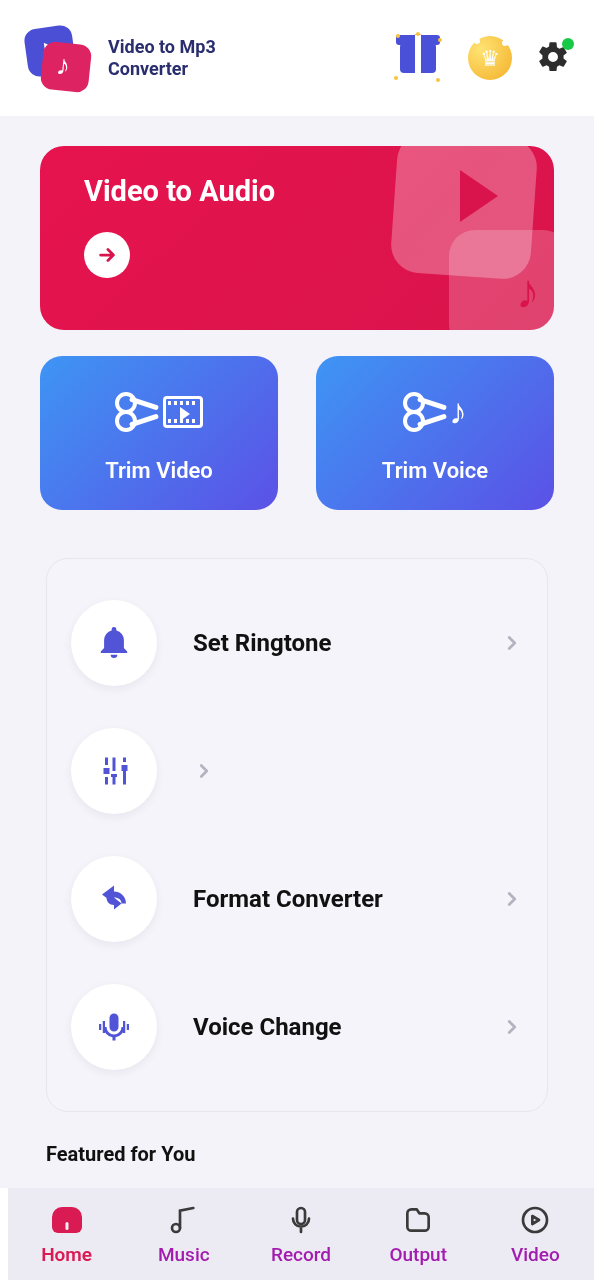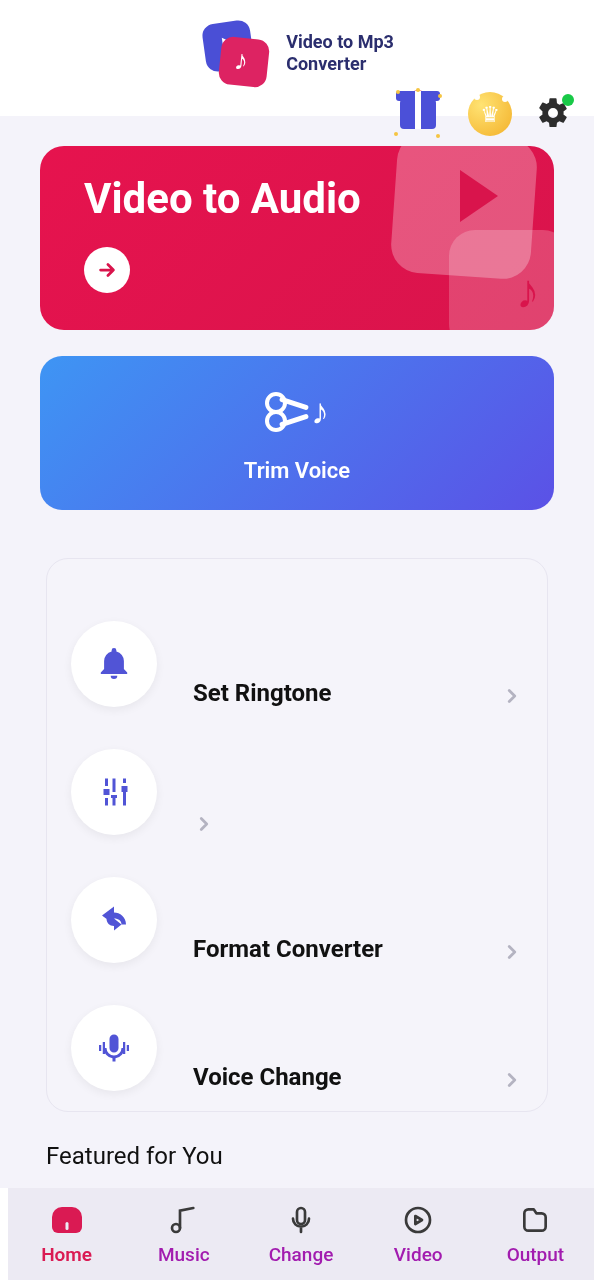--- a/index.html
+++ b/index.html
@@ -12,21 +12,20 @@
   position: relative;
 }
 
 
 .header {
   display: flex;
   align-items: center;
   padding: 18px 22px;
   height: 116px;
   background: #fff;
-  flex-direction: column;
 }
 .logo-wrap {
   display: flex;
   align-items: center;
 }
 .logo-icon {
   width: 70px;
   height: 70px;
   position: relative;
 }
@@ -121,21 +120,21 @@
 .hero {
   margin: 30px 40px 0;
   height: 184px;
   background: linear-gradient(135deg, #e6134e 0%, #d9144c 100%);
   border-radius: 24px;
   position: relative;
   padding: 28px 44px;
   overflow: hidden;
 }
 .hero-title {
-  font-size: 42px;
+  font-size: 29px;
   font-weight: 700;
   color: #fff;
 }
 .hero-arrow {
   width: 46px; height: 46px;
   background: #fff;
   border-radius: 50%;
   display: flex; align-items: center; justify-content: center;
   margin-top: 24px;
 }
@@ -207,21 +206,21 @@
 
 .features {
   margin: 48px 46px 0;
   background: #f5f4fa;
   border: 1px solid #e7e5f0;
   border-radius: 22px;
   padding: 20px 24px;
 }
 .feature-row {
   display: flex;
-  align-items: flex-end;
+  align-items: center;
   height: 128px;
   gap: 36px;
 }
 .feat-icon {
   width: 86px; height: 86px;
   background: #fff;
   border-radius: 50%;
   display: flex; align-items: center; justify-content: center;
   box-shadow: 0 3px 10px rgba(0,0,0,.06);
   flex-shrink: 0;
@@ -231,22 +230,22 @@
   font-size: 24px;
   font-weight: 700;
   color: #111;
   flex: 1;
 }
 .chev {
   width: 22px; height: 22px; color: #b4b3c1; flex-shrink:0;
 }
 
 .section-title {
-  font-size: 24px;
-  font-weight: 400;
+  font-size: 20px;
+  font-weight: 700;
   color: #111;
   margin: 30px 46px 0;
 }
 
 
 .bottom-nav {
   position: absolute;
   bottom: 0; left: 8px; right: 0;
   height: 92px;
   background: #eceaf3;
@@ -330,20 +329,32 @@
   </div>
 </div>
 
 <div class="trim-row">
   <div class="trim-card">
     <div class="ticon">
       <div class="scissors">
             <div class="blade1"></div>
             <div class="blade2"></div>
           </div>
+      <div class="film-strip">
+            <div class="ptri"></div>
+          </div>
+    </div>
+    <div class="tlabel">Trim Video</div>
+  </div>
+  <div class="trim-card">
+    <div class="ticon">
+      <div class="scissors">
+            <div class="blade1"></div>
+            <div class="blade2"></div>
+          </div>
       <div class="mnote">♪</div>
     </div>
     <div class="tlabel">Trim Voice</div>
   </div>
 </div>
 
 <div class="features">
   <div class="feature-row">
     <div class="feat-icon">
       <svg viewBox="0 0 24 24" fill="currentColor">
@@ -412,32 +423,32 @@
     </div>
     <div class="nav-label">Music</div>
   </div>
   <div class="nav-item">
     <div class="nav-icon">
       <svg viewBox="0 0 24 24" fill="none" stroke="currentColor" stroke-width="2" stroke-linecap="round">
           <rect x="9" y="3" width="6" height="12" rx="3"></rect>
           <path d="M6 11a6 6 0 0 0 12 0M12 17v4"></path>
         </svg>
     </div>
-    <div class="nav-label">Change</div>
+    <div class="nav-label">Record</div>
+  </div>
+  <div class="nav-item">
+    <div class="nav-icon">
+      <svg viewBox="0 0 24 24" fill="none" stroke="currentColor" stroke-width="2" stroke-linecap="round" stroke-linejoin="round">
+          <path d="M4 7a3 3 0 0 1 3-3h4l2 3h4a3 3 0 0 1 3 3v7a3 3 0 0 1-3 3H7a3 3 0 0 1-3-3Z"></path>
+        </svg>
+    </div>
+    <div class="nav-label">Output</div>
   </div>
   <div class="nav-item">
     <div class="nav-icon">
       <svg viewBox="0 0 24 24" fill="none" stroke="currentColor" stroke-width="2" stroke-linecap="round" stroke-linejoin="round">
           <circle cx="12" cy="12" r="9"></circle>
           <path d="m10 9 5 3-5 3Z"></path>
         </svg>
     </div>
     <div class="nav-label">Video</div>
   </div>
-  <div class="nav-item">
-    <div class="nav-icon">
-      <svg viewBox="0 0 24 24" fill="none" stroke="currentColor" stroke-width="2" stroke-linecap="round" stroke-linejoin="round">
-          <path d="M4 7a3 3 0 0 1 3-3h4l2 3h4a3 3 0 0 1 3 3v7a3 3 0 0 1-3 3H7a3 3 0 0 1-3-3Z"></path>
-        </svg>
-    </div>
-    <div class="nav-label">Output</div>
-  </div>
 </div>
 
 </body></html>

